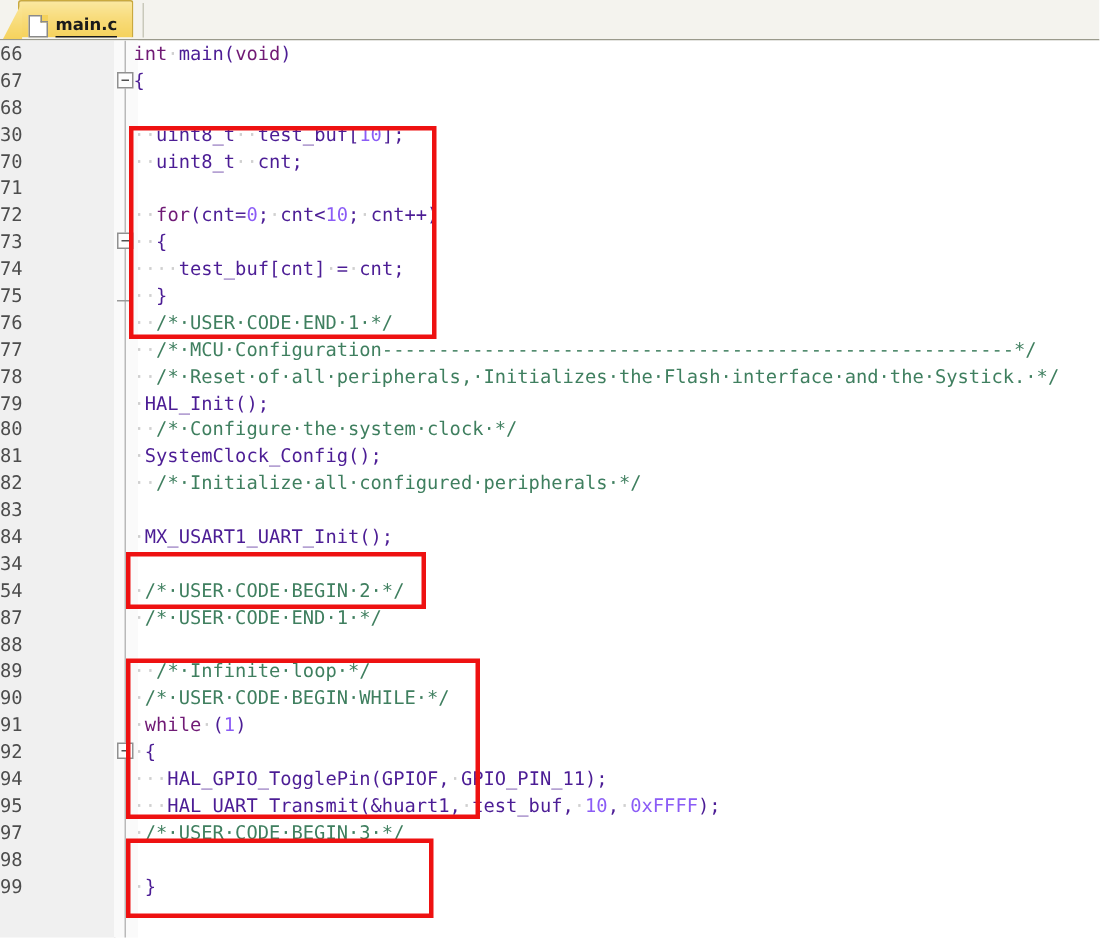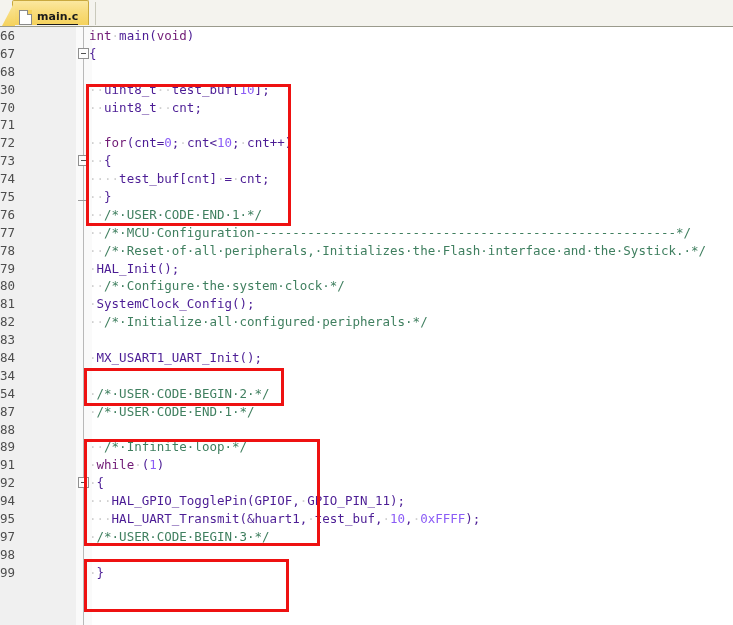--- a/index.html
+++ b/index.html
@@ -231,20 +231,21 @@
       <div class="line"><span class="lnum">80</span><span class="ltext"><span class="dot">··</span><span class="cm">/*·Configure·the·system·clock·*/</span></span></div>
       <div class="line"><span class="lnum">81</span><span class="ltext"><span class="dot">·</span><span class="pl">SystemClock_Config();</span></span></div>
       <div class="line"><span class="lnum">82</span><span class="ltext"><span class="dot">··</span><span class="cm">/*·Initialize·all·configured·peripherals·*/</span></span></div>
       <div class="line"><span class="lnum">83</span></div>
       <div class="line"><span class="lnum">84</span><span class="ltext"><span class="dot">·</span><span class="pl">MX_USART1_UART_Init();</span></span></div>
       <div class="line"><span class="lnum">34</span><span class="ltext"></span></div>
       <div class="line"><span class="lnum">54</span><span class="ltext"><span class="dot">·</span><span class="cm">/*·USER·CODE·BEGIN·2·*/</span></span></div>
       <div class="line"><span class="lnum">87</span><span class="ltext"><span class="dot">·</span><span class="cm">/*·USER·CODE·END·1·*/</span></span></div>
       <div class="line"><span class="lnum">88</span><span class="ltext"></span></div>
       <div class="line"><span class="lnum">89</span><span class="ltext"><span class="dot">··</span><span class="cm">/*·Infinite·loop·*/</span></span></div>
+      <div class="line"><span class="lnum">90</span><span class="ltext"><span class="dot">·</span><span class="cm">/*·USER·CODE·BEGIN·WHILE·*/</span></span></div>
       <div class="line"><span class="lnum">91</span><span class="ltext"><span class="dot">·</span><span class="kw">while</span><span class="dot">·</span><span class="pl">(</span><span class="num">1</span><span class="pl">)</span></span></div>
       <div class="line"><span class="lnum">92</span><span class="foldbox" style="top: 3px;"></span><span class="ltext"><span class="dot">·</span><span class="pl">{</span></span></div>
       <div class="line"><span class="lnum">94</span><span class="ltext"><span class="dot">···</span><span class="pl">HAL_GPIO_TogglePin(GPIOF,</span><span class="dot">·</span><span class="pl">GPIO_PIN_11);</span></span></div>
       <div class="line"><span class="lnum">95</span><span class="ltext"><span class="dot">···</span><span class="pl">HAL_UART_Transmit(&amp;huart1,</span><span class="dot">·</span><span class="pl">test_buf,</span><span class="dot">·</span><span class="num">10</span><span class="pl">,</span><span class="dot">·</span><span class="num">0xFFFF</span><span class="pl">);</span></span></div>
       <div class="line"><span class="lnum">97</span><span class="ltext"><span class="dot">·</span><span class="cm">/*·USER·CODE·BEGIN·3·*/</span></span></div>
       <div class="line"><span class="lnum">98</span><span class="ltext"></span></div>
       <div class="line"><span class="lnum">99</span><span class="ltext"><span class="dot">·</span><span class="pl">}</span></span></div>
     </div>
   <div id="annot-layer">
       <div class="annot" style="left: 86px; top: 57px; width: 205px; height: 142px; border-color: rgb(238, 17, 17);"></div>

